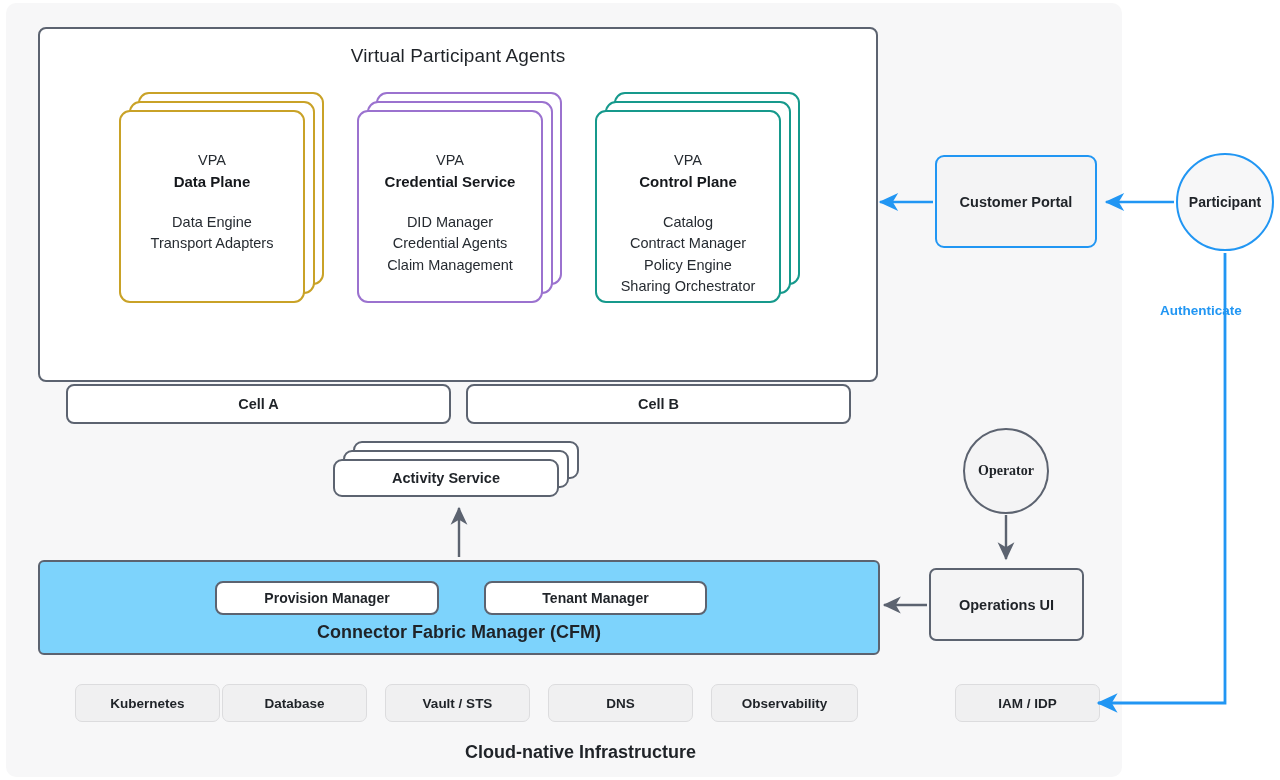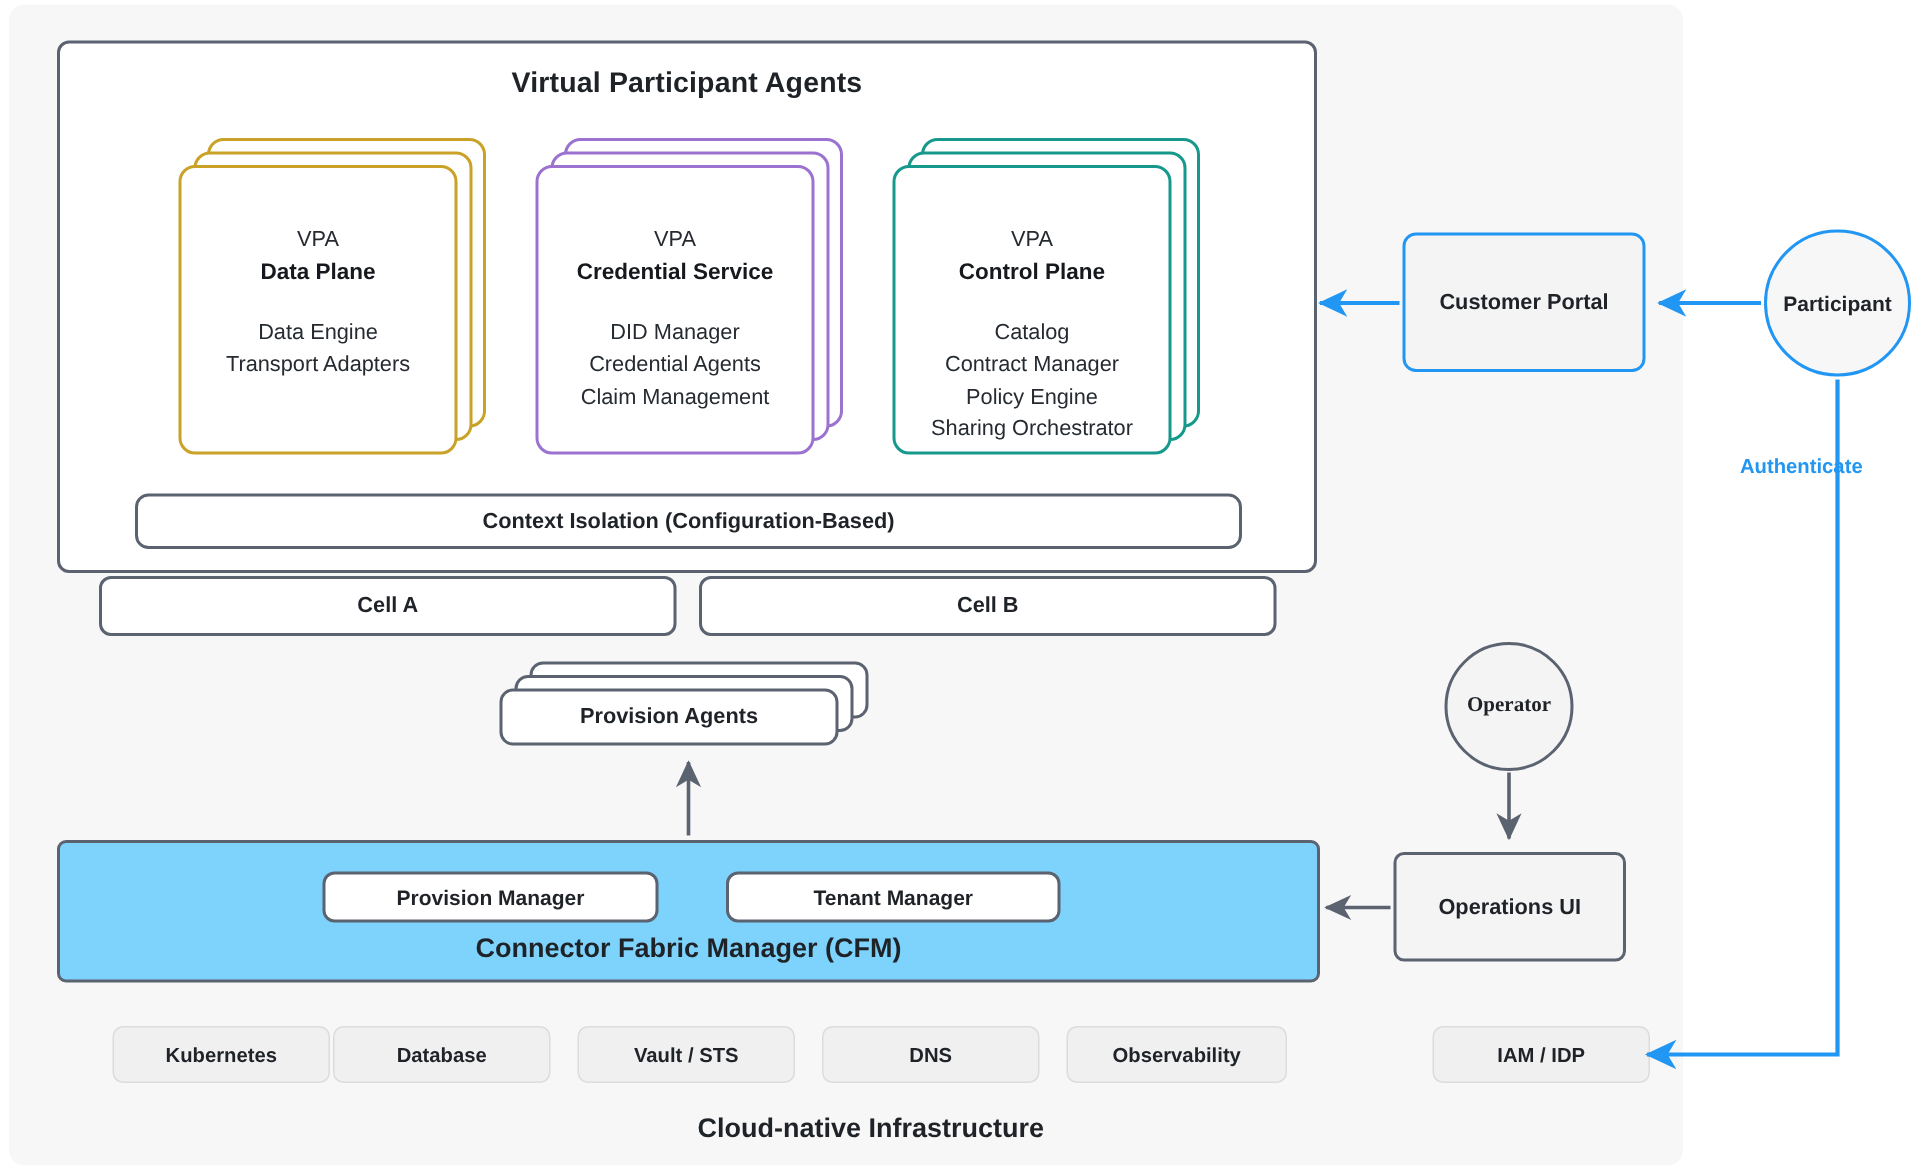--- a/index.html
+++ b/index.html
@@ -43,21 +43,21 @@
     border-radius: 8px;
     box-sizing: border-box;
   }
   .vpa-title {
     position: absolute;
     left: 0;
     top: 16px;
     width: 100%;
     text-align: center;
     font-size: 19px;
-    font-weight: bold;
+    font-weight: normal;
     color: #1f2328;
     letter-spacing: .1px;
   }
 
   
   .stack {
     position: absolute;
   }
   .stack .sheet {
     position: absolute;
@@ -392,30 +392,29 @@
         <div class="card-kicker">VPA</div>
         <div class="card-title">Control Plane</div>
         <div class="card-items">Catalog</div>
         <div class="card-items">Contract Manager</div>
         <div class="card-items">Policy Engine</div>
         <div class="card-items">Sharing Orchestrator</div>
       </div>
     </div>
   </div>
 
-  <div class="context-iso">Context Isolation (Configuration-Based)</div>
 
   <div class="cell-box cell-a">Cell A</div>
   <div class="cell-box cell-b">Cell B</div>
 
   <div class="activity-stack">
     <div class="sheet a3"></div>
     <div class="sheet a2"></div>
     <div class="sheet a1">
-      <div class="activity-label">Provision Agents</div>
+      <div class="activity-label">Activity Service</div>
     </div>
   </div>
 
   <div class="cfm-box">
     <div class="cfm-inner cfm-prov">Provision Manager</div>
     <div class="cfm-inner cfm-tenant">Tenant Manager</div>
     <div class="cfm-title">Connector Fabric Manager (CFM)</div>
   </div>
 
   <div class="infra-chip" style="left:59px;  width:145px;margin-left:16px;">Kubernetes</div>

